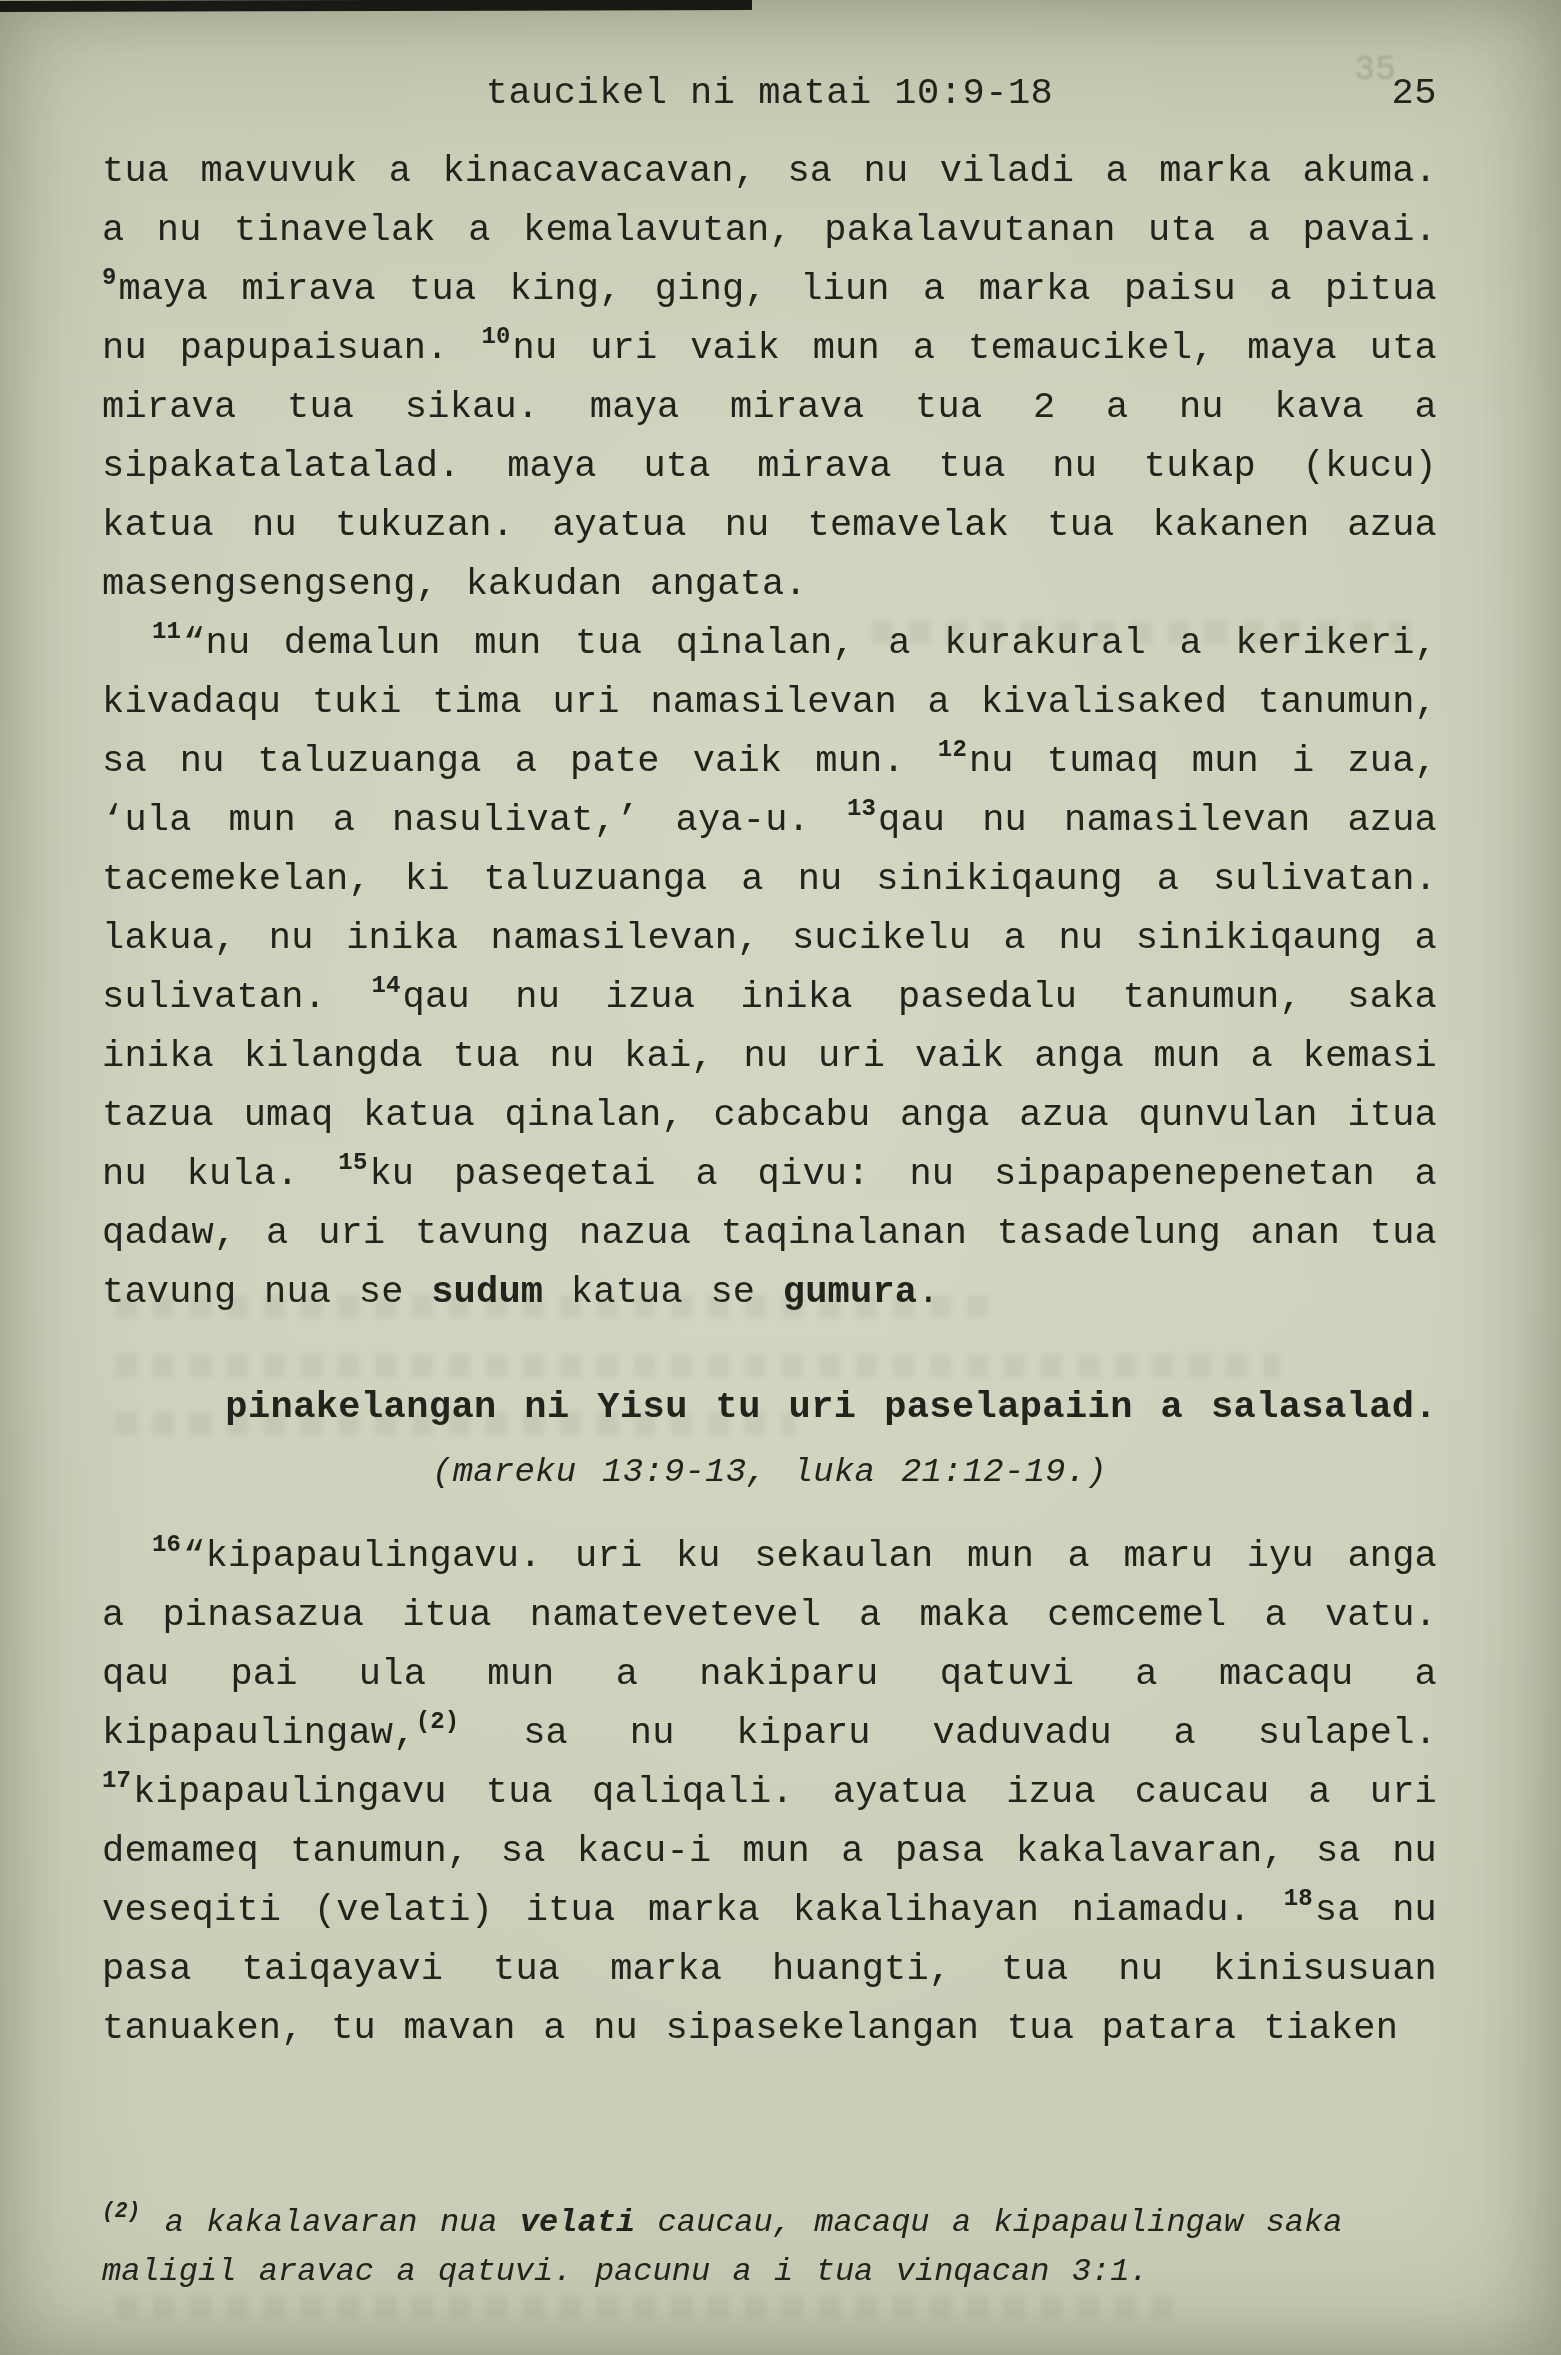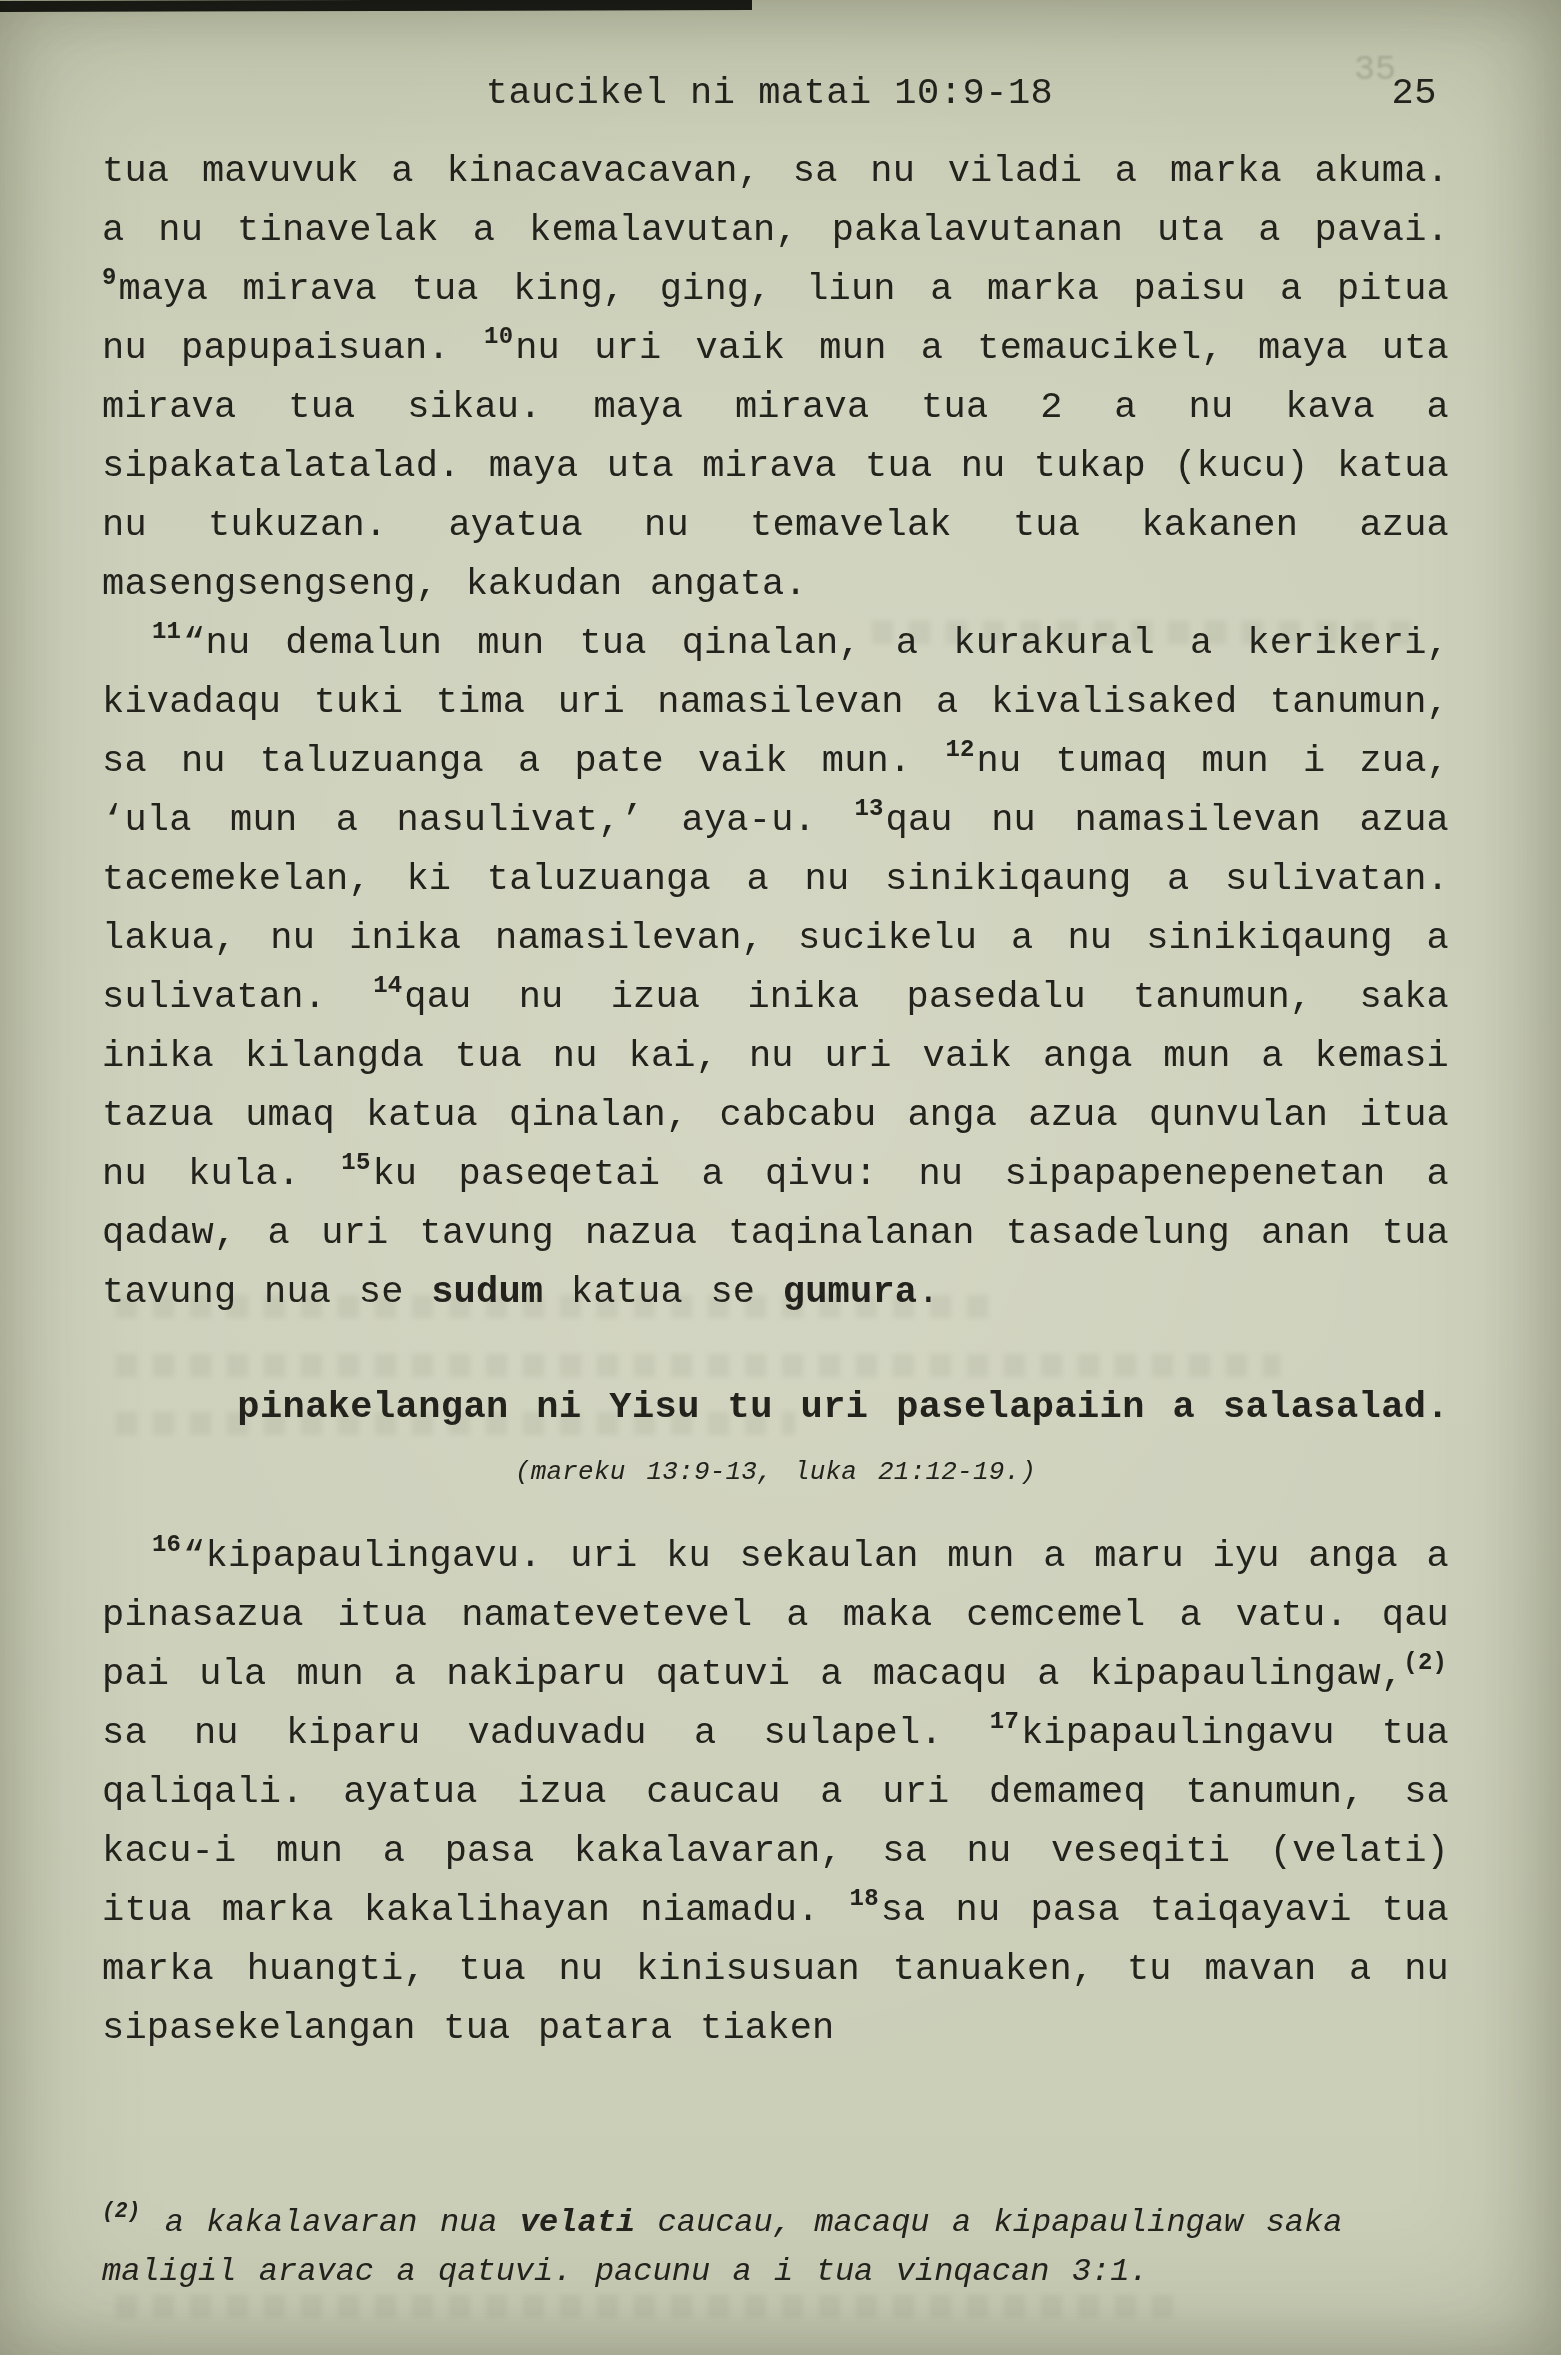--- a/index.html
+++ b/index.html
@@ -61,21 +61,21 @@
     top: 0;
     right: 0;
     font-size: 37px;
   }
 
   
   .text-column {
     position: absolute;
     top: 142px;
     left: 102px;
-    right: 112px;
+    right: 124px;
     font-size: 37px;
     line-height: 59px;
     text-align: justify;
     word-spacing: 0.14em;
     letter-spacing: 0.2px;
   }
   .para { margin: 0; }
   .para.indent { text-indent: 50px; }
   sup {
     font-size: 24px;
@@ -93,21 +93,21 @@
     text-align: right;
     font-weight: 700;
     font-size: 37px;
     letter-spacing: 0.4px;
   }
   .section-reference {
     margin-top: 5.8px;
     margin-bottom: 25px;
     text-align: center;
     font-style: italic;
-    font-size: 26px;
+    font-size: 34px;
   }
 
   
   .footnote {
     position: absolute;
     left: 102px;
     right: 124px;
     top: 2166px;
     font-size: 32px;
     line-height: 49px;

